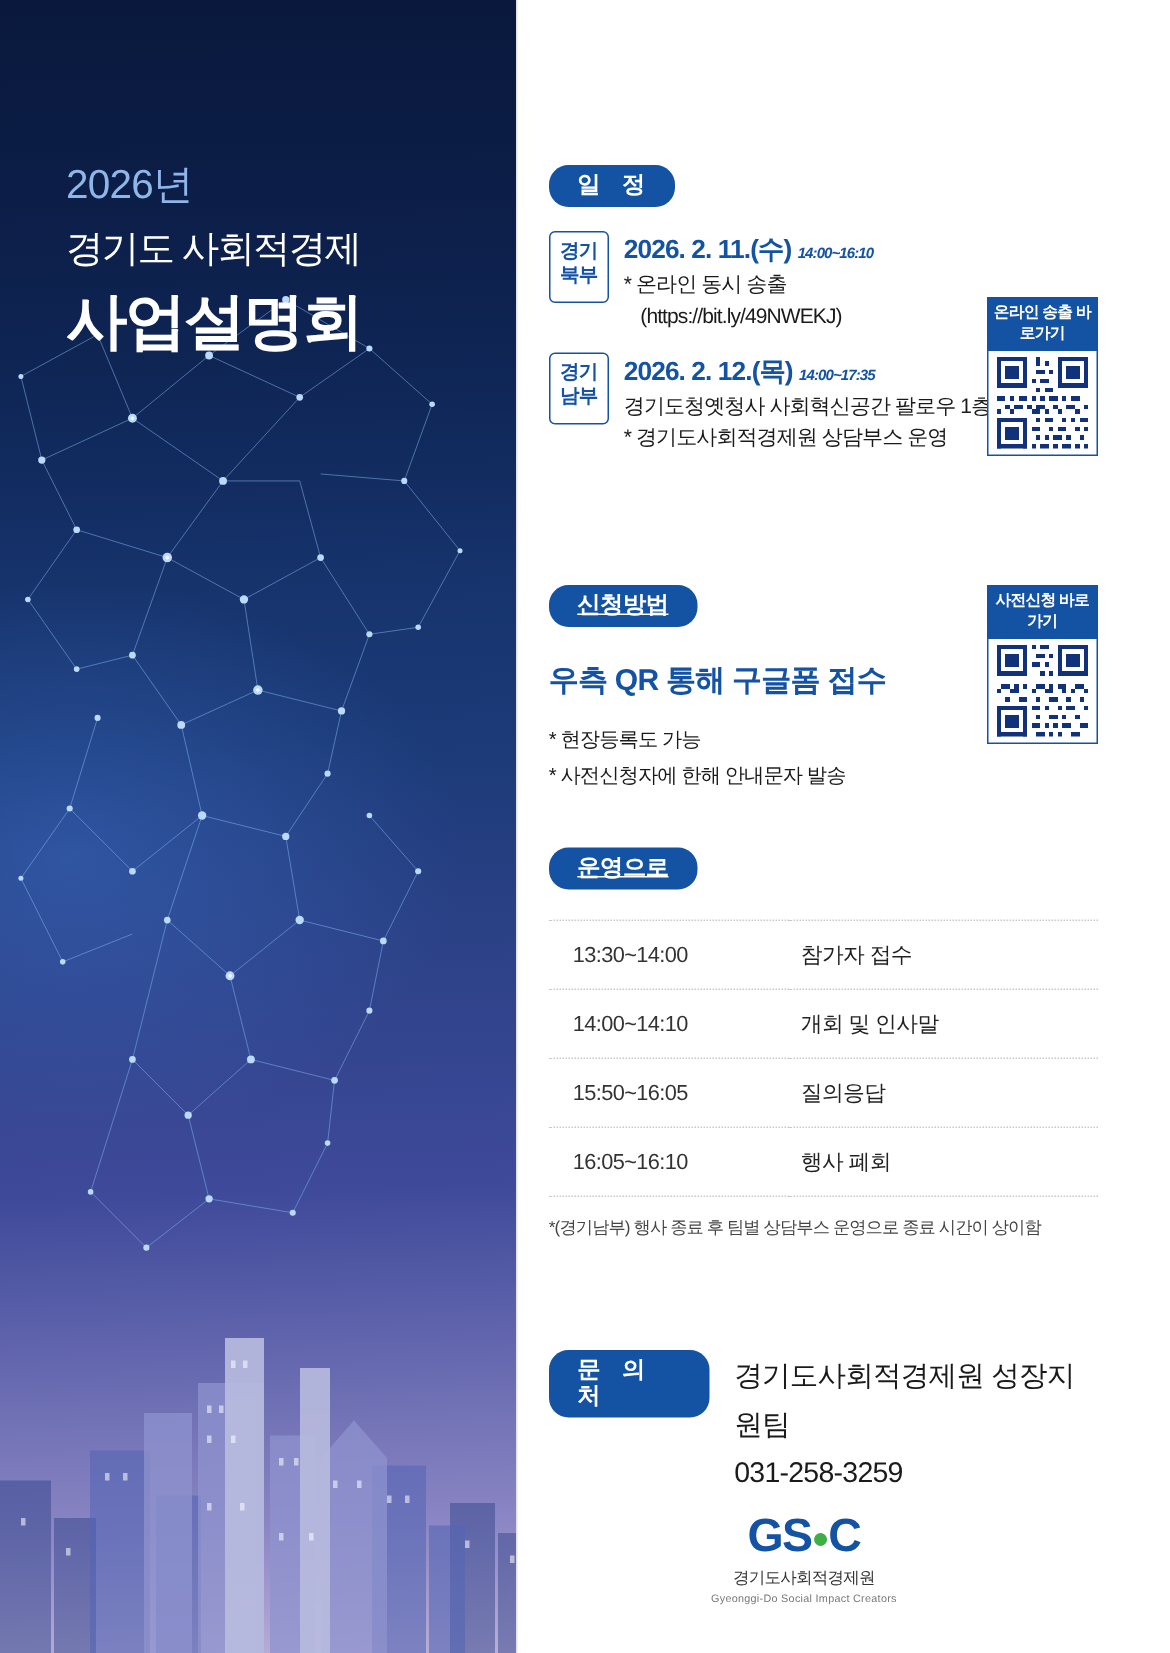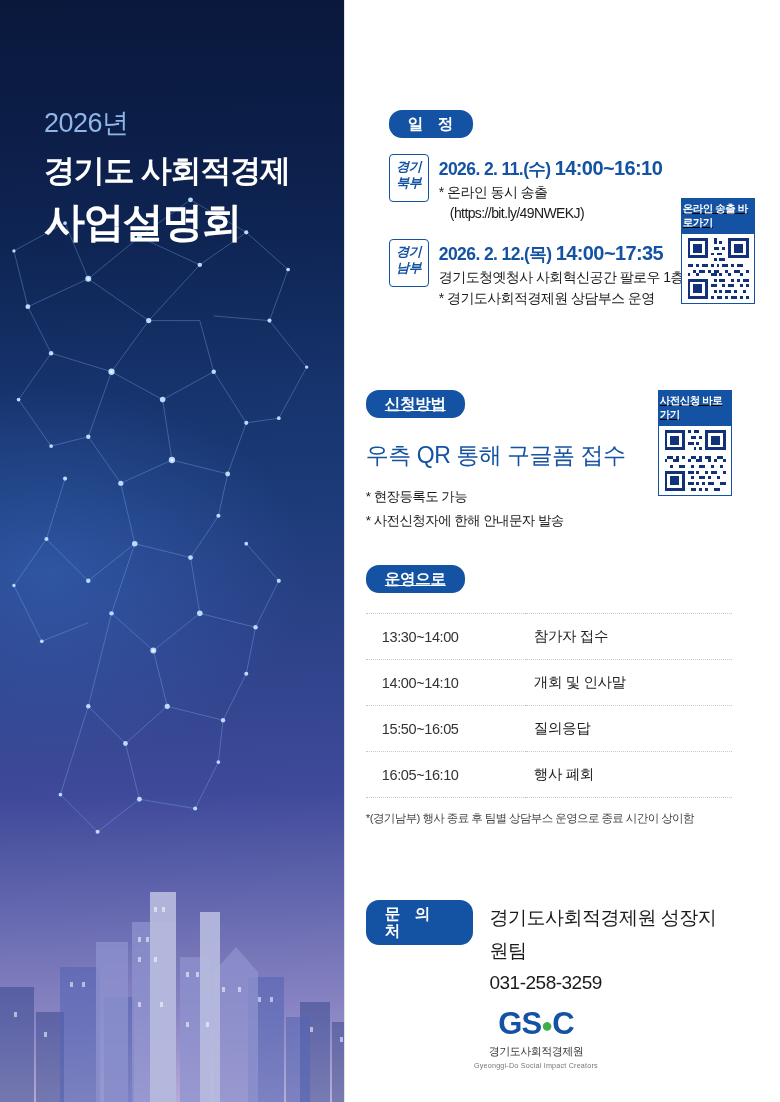--- a/index.html
+++ b/index.html
@@ -37,22 +37,22 @@
     z-index: 6;
   }
   .year {
     font-size: 27px;
     letter-spacing: -0.5px;
     color: #8fb6e8;
     font-weight: 400;
     margin-bottom: 9px;
   }
   .t1 {
-    font-size: 31px;
-    font-weight: 700;
+    font-size: 25px;
+    font-weight: 400;
     color: #ffffff;
     letter-spacing: -1.2px;
     line-height: 1.34;
   }
   .t2 {
     font-size: 41px;
     font-weight: 700;
     color: #ffffff;
     letter-spacing: -1.6px;
     line-height: 1.28;
@@ -81,58 +81,57 @@
     font-weight: 700;
     border-radius: 13px;
     padding: 5px 19px 6px;
     letter-spacing: 1px;
     line-height: 1.1;
   }
   .pill.wide { letter-spacing: 5px; padding-right: 15px; }
   .pill.tight { letter-spacing: -0.3px; text-decoration: underline; }
 
   
-  .sec-sched { position:absolute; left:22px; top:110px; width:366px;margin-left:23px; }
+  .sec-sched { position:absolute; left:22px; top:110px; width:366px; }
   .sched-body { margin-top: 16px; position: relative; }
   .sched-item { display: flex; gap: 10px; margin-bottom: 14px; }
   .tagbox {
     flex: 0 0 auto;
     width: 40px;
     border: 1.6px solid #1452a3;
     border-radius: 4px;
     color: #1452a3;
     font-size: 13px;
     font-weight: 700;
     text-align: center;
     line-height: 1.25;
     padding: 4px 0 5px;
     letter-spacing: -0.5px;
     height: 48px;
-    font-style: italic;
   }
   .tagbox span { display:block; }
   .sched-text { flex: 1 1 auto; padding-top: 1px; }
   .sdate {
     font-size: 17.5px;
     font-weight: 700;
     color: #1452a3;
     letter-spacing: -0.6px;
     line-height: 1.35;
   }
-  .sdate .tm { font-size: 20px; font-weight: 700; }
+  .sdate .tm { font-size: 10px; font-weight: 700; font-style: italic; }
   .sline {
     font-size: 14px;
     color: #1a1a1a;
     letter-spacing: -0.6px;
     line-height: 1.52;
   }
   .sline.ind { padding-left: 11px; }
 
   
-  .qrblock { position: absolute; width: 74px; text-align: left; text-decoration: underline; }
+  .qrblock { position: absolute; width: 74px; text-align: center; }
   .qrcap {
     background: #1452a3;
     color: #fff;
     font-size: 10.5px;
     font-weight: 700;
     line-height: 1.3;
     padding: 4px 2px 5px;
     letter-spacing: -0.5px;
   }
   .qrimg {
@@ -143,22 +142,22 @@
     border-top: none;
   }
   .qrimg svg { display:block; width:100%; height:100%; }
   .qr-online { right: 0px; top: 44px; }
   .qr-apply  { right: 0px; top: 0px; }
 
   
   .sec-apply { position:absolute; left:22px; top:390px; width:366px; }
   .apply-head {
     margin-top: 22px;
-    font-size: 23px;
-    font-weight: 400;
+    font-size: 20px;
+    font-weight: 700;
     color: #1452a3;
     letter-spacing: -0.5px;
   }
   .apply-list { margin-top: 14px; }
   .apply-list div {
     font-size: 13.5px;
     color: #1a1a1a;
     letter-spacing: -0.6px;
     line-height: 1.75;
   }

